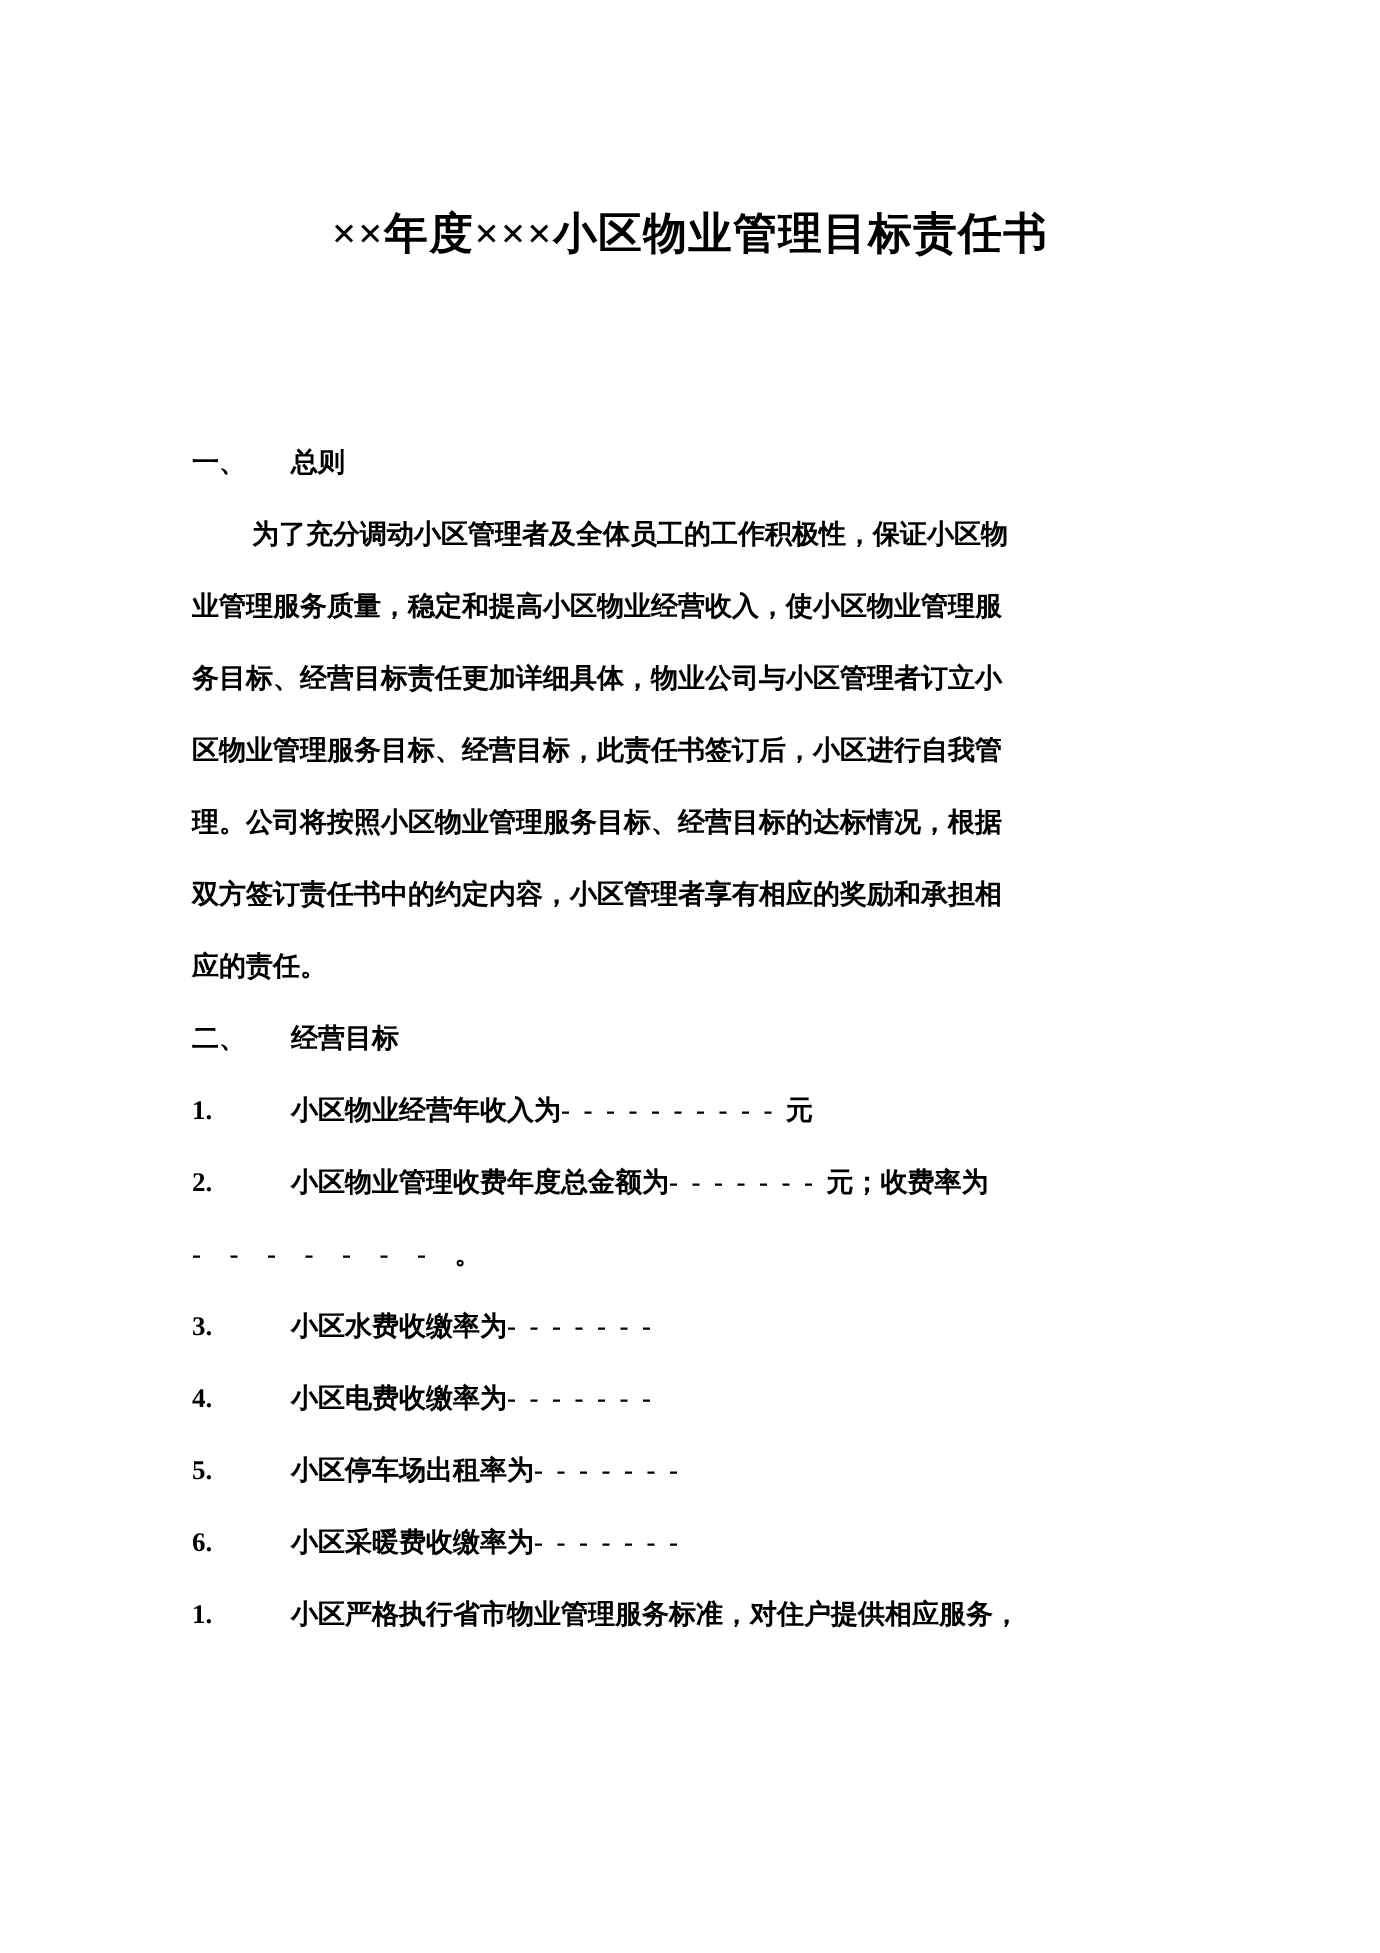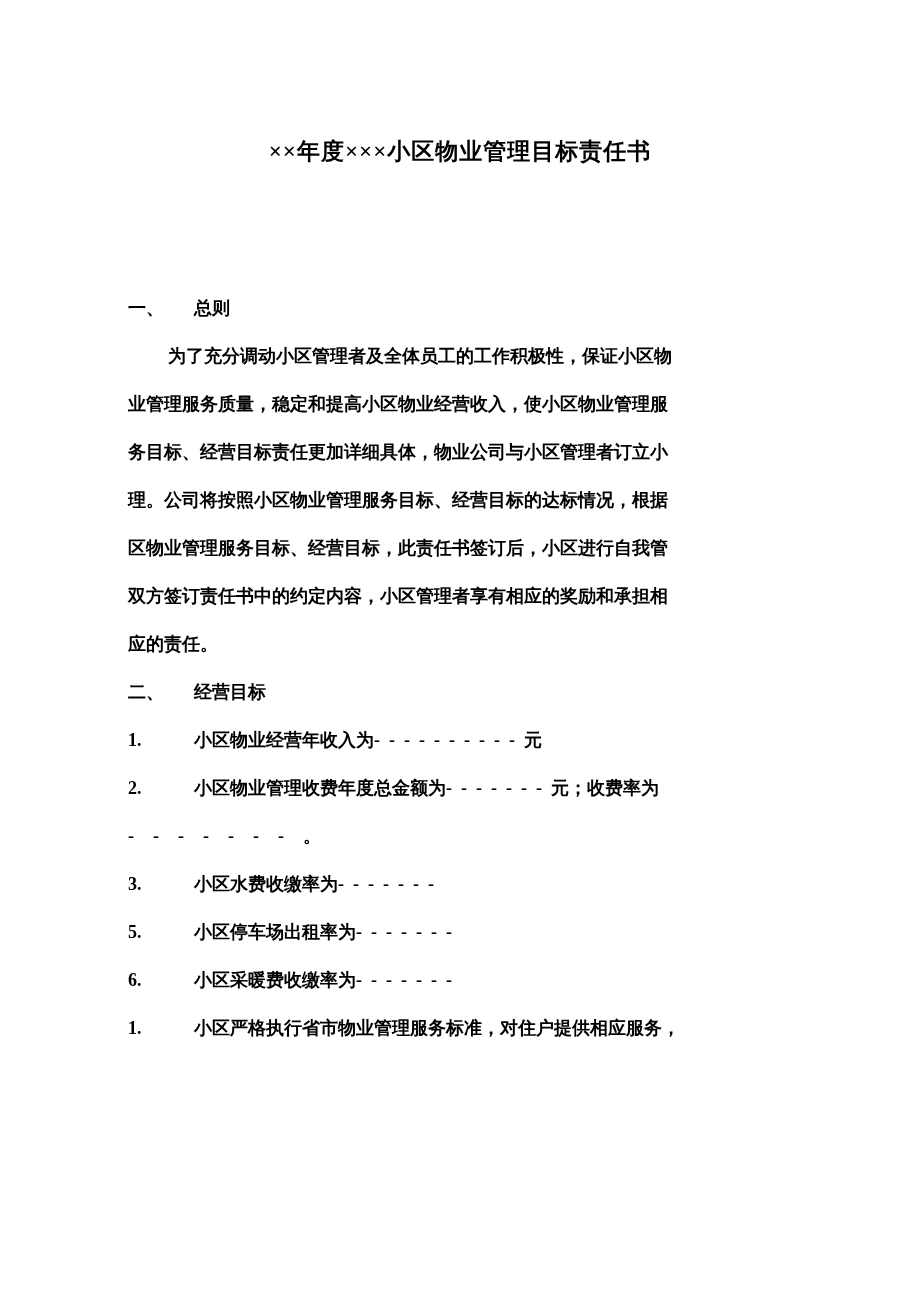--- a/index.html
+++ b/index.html
@@ -16,21 +16,21 @@
     font-family: "Liberation Serif", "DejaVu Serif", serif;
     font-weight: bold;
     overflow: hidden;
   }
   .title {
     position: absolute;
     top: 136px;
     left: 0;
     width: 920px;
     text-align: center;
-    font-size: 23px;
+    font-size: 29px;
     letter-spacing: 1px;
     white-space: nowrap;
   }
   .content {
     position: absolute;
     top: 284px;
     left: 128px;
     width: 670px;
   }
   .line {
@@ -61,22 +61,22 @@
   <div class="title">××年度×××小区物业管理目标责任书</div>
 
   <div class="content">
 
     <div class="line">
       <span class="num">一、</span><span>总则</span>
     </div>
     <div class="line indent">为了充分调动小区管理者及全体员工的工作积极性，保证小区物</div>
     <div class="line">业管理服务质量，稳定和提高小区物业经营收入，使小区物业管理服</div>
     <div class="line">务目标、经营目标责任更加详细具体，物业公司与小区管理者订立小</div>
+    <div class="line">区物业管理服务目标、经营目标，此责任书签订后，小区进行自我管</div>
     <div class="line">理。公司将按照小区物业管理服务目标、经营目标的达标情况，根据</div>
-    <div class="line">区物业管理服务目标、经营目标，此责任书签订后，小区进行自我管</div>
     <div class="line">双方签订责任书中的约定内容，小区管理者享有相应的奖励和承担相</div>
     <div class="line">应的责任。</div>
 
     <div class="line">
       <span class="num">二、</span><span>经营目标</span>
     </div>
 
     <div class="line">
       <span class="num">1.</span><span>小区物业经营年收入为</span><span class="blank">----------</span><span>元</span>
     </div>
@@ -86,20 +86,23 @@
     </div>
 
     <div class="line">
       <span class="blank wide">-------</span><span>。</span>
     </div>
 
     <div class="line">
       <span class="num">3.</span><span>小区水费收缴率为</span><span class="blank">-------</span>
     </div>
 
+    <div class="line">
+      <span class="num">4.</span><span>小区电费收缴率为</span><span class="blank">-------</span>
+    </div>
 
     <div class="line">
       <span class="num">5.</span><span>小区停车场出租率为</span><span class="blank">-------</span>
     </div>
 
     <div class="line">
       <span class="num">6.</span><span>小区采暖费收缴率为</span><span class="blank">-------</span>
     </div>
 
 

